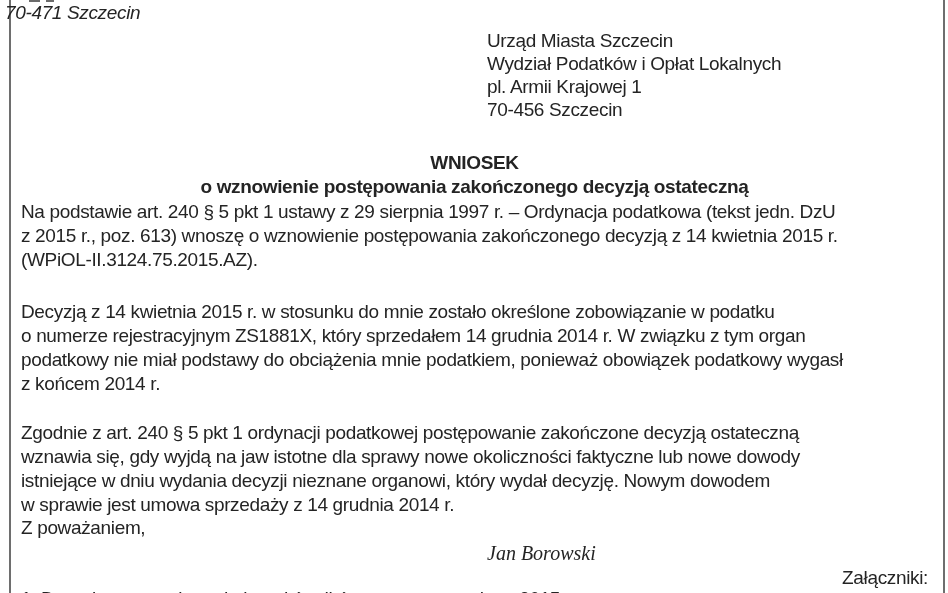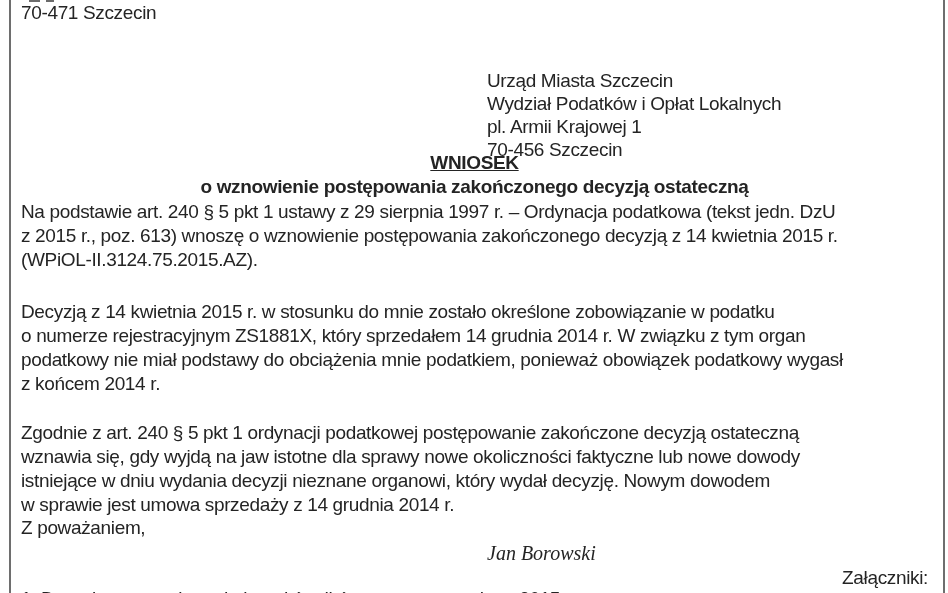--- a/index.html
+++ b/index.html
@@ -26,50 +26,50 @@
     bottom: 0;
     width: 2px;
     background: #6e6e6e;
   }
   .rule.left  { left: 9px; }
   .rule.right { left: 943px; }
 
   .abs { position: absolute; }
 
   .sender {
-    left: 21px;
+    left: 5px;
     top: 1px;
     white-space: nowrap;
+    font-style: italic;
   }
   .clip-remnant {
     position: absolute;
     top: 0;
     height: 2px;
     background: #3a3a3a;
     opacity: 0.75;
   }
   .clip-remnant.m1 { left: 29px; width: 11px; }
   .clip-remnant.m2 { left: 46px; width: 8px; }
 
   .recipient {
     left: 487px;
     top: 29px;
     line-height: 23px;
     white-space: nowrap;
-    margin-top: 40px;
   }
 
   .heading {
     left: 21px;
     right: 20px;
     text-align: center;
     font-weight: 700;
     white-space: nowrap;
   }
-  .title    { top: 151px; text-decoration: underline; }
+  .title    { top: 151px; }
   .subtitle { top: 175px; }
   .uzasadnienie { top: 273px; }
 
   .block {
     left: 21px;
     right: 20px;
     white-space: nowrap;
   }
   .intro         { top: 200px; }
   .justification { top: 300px; }

